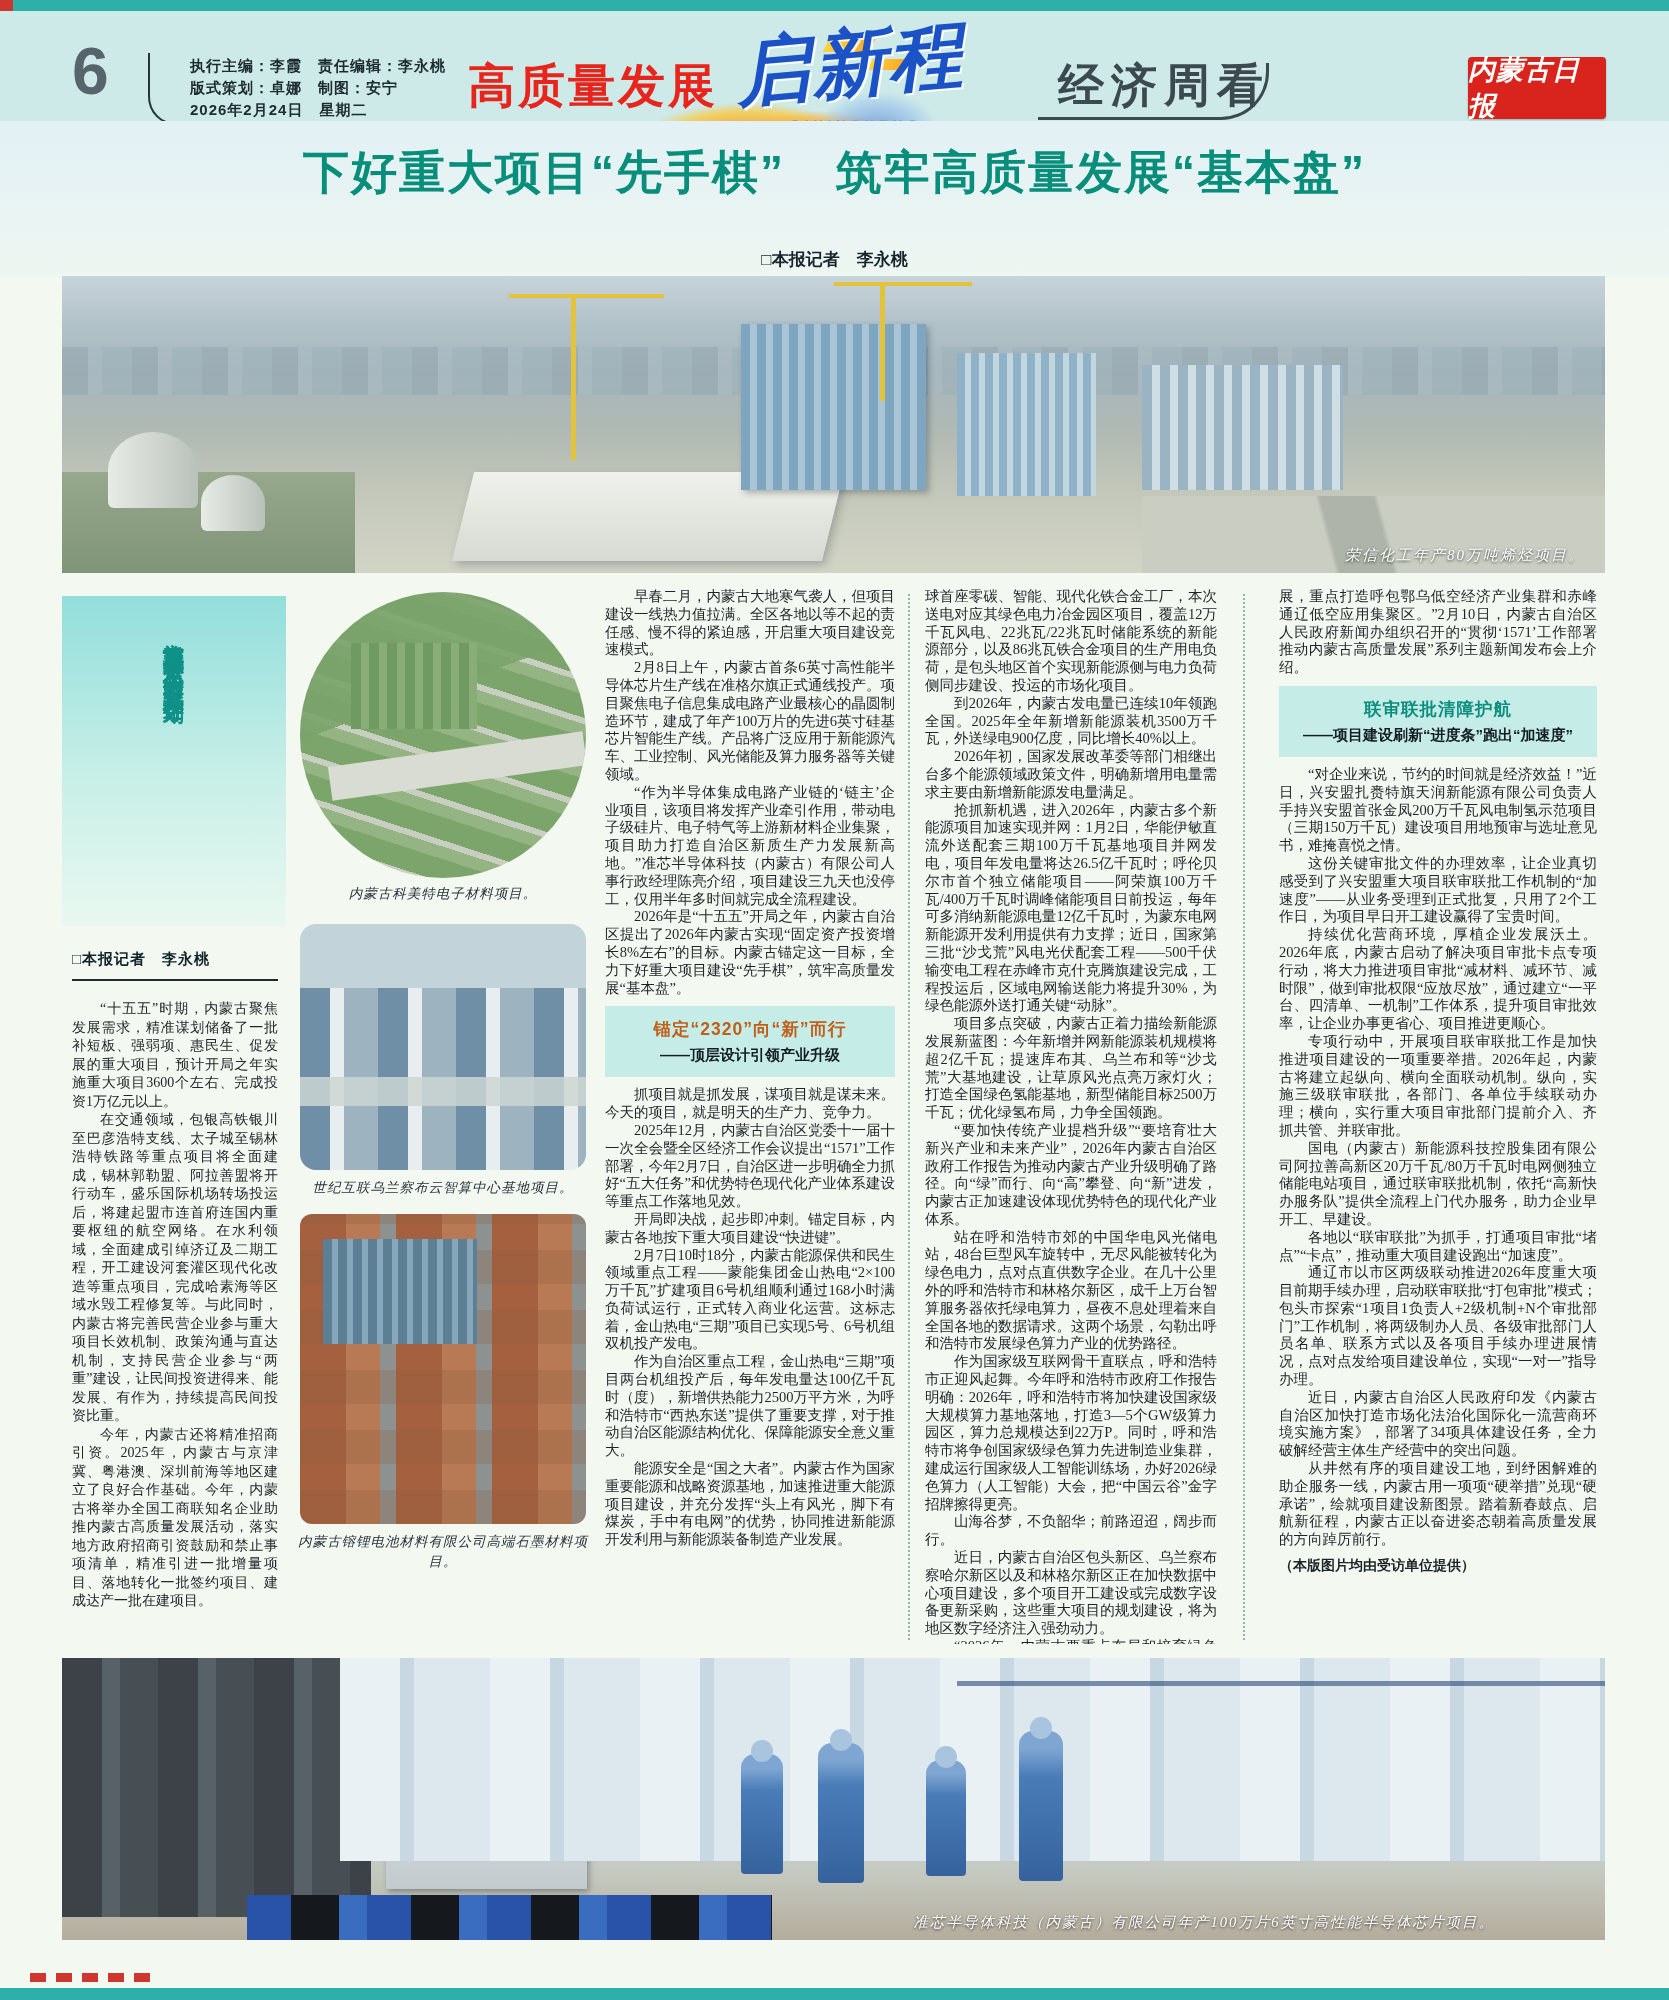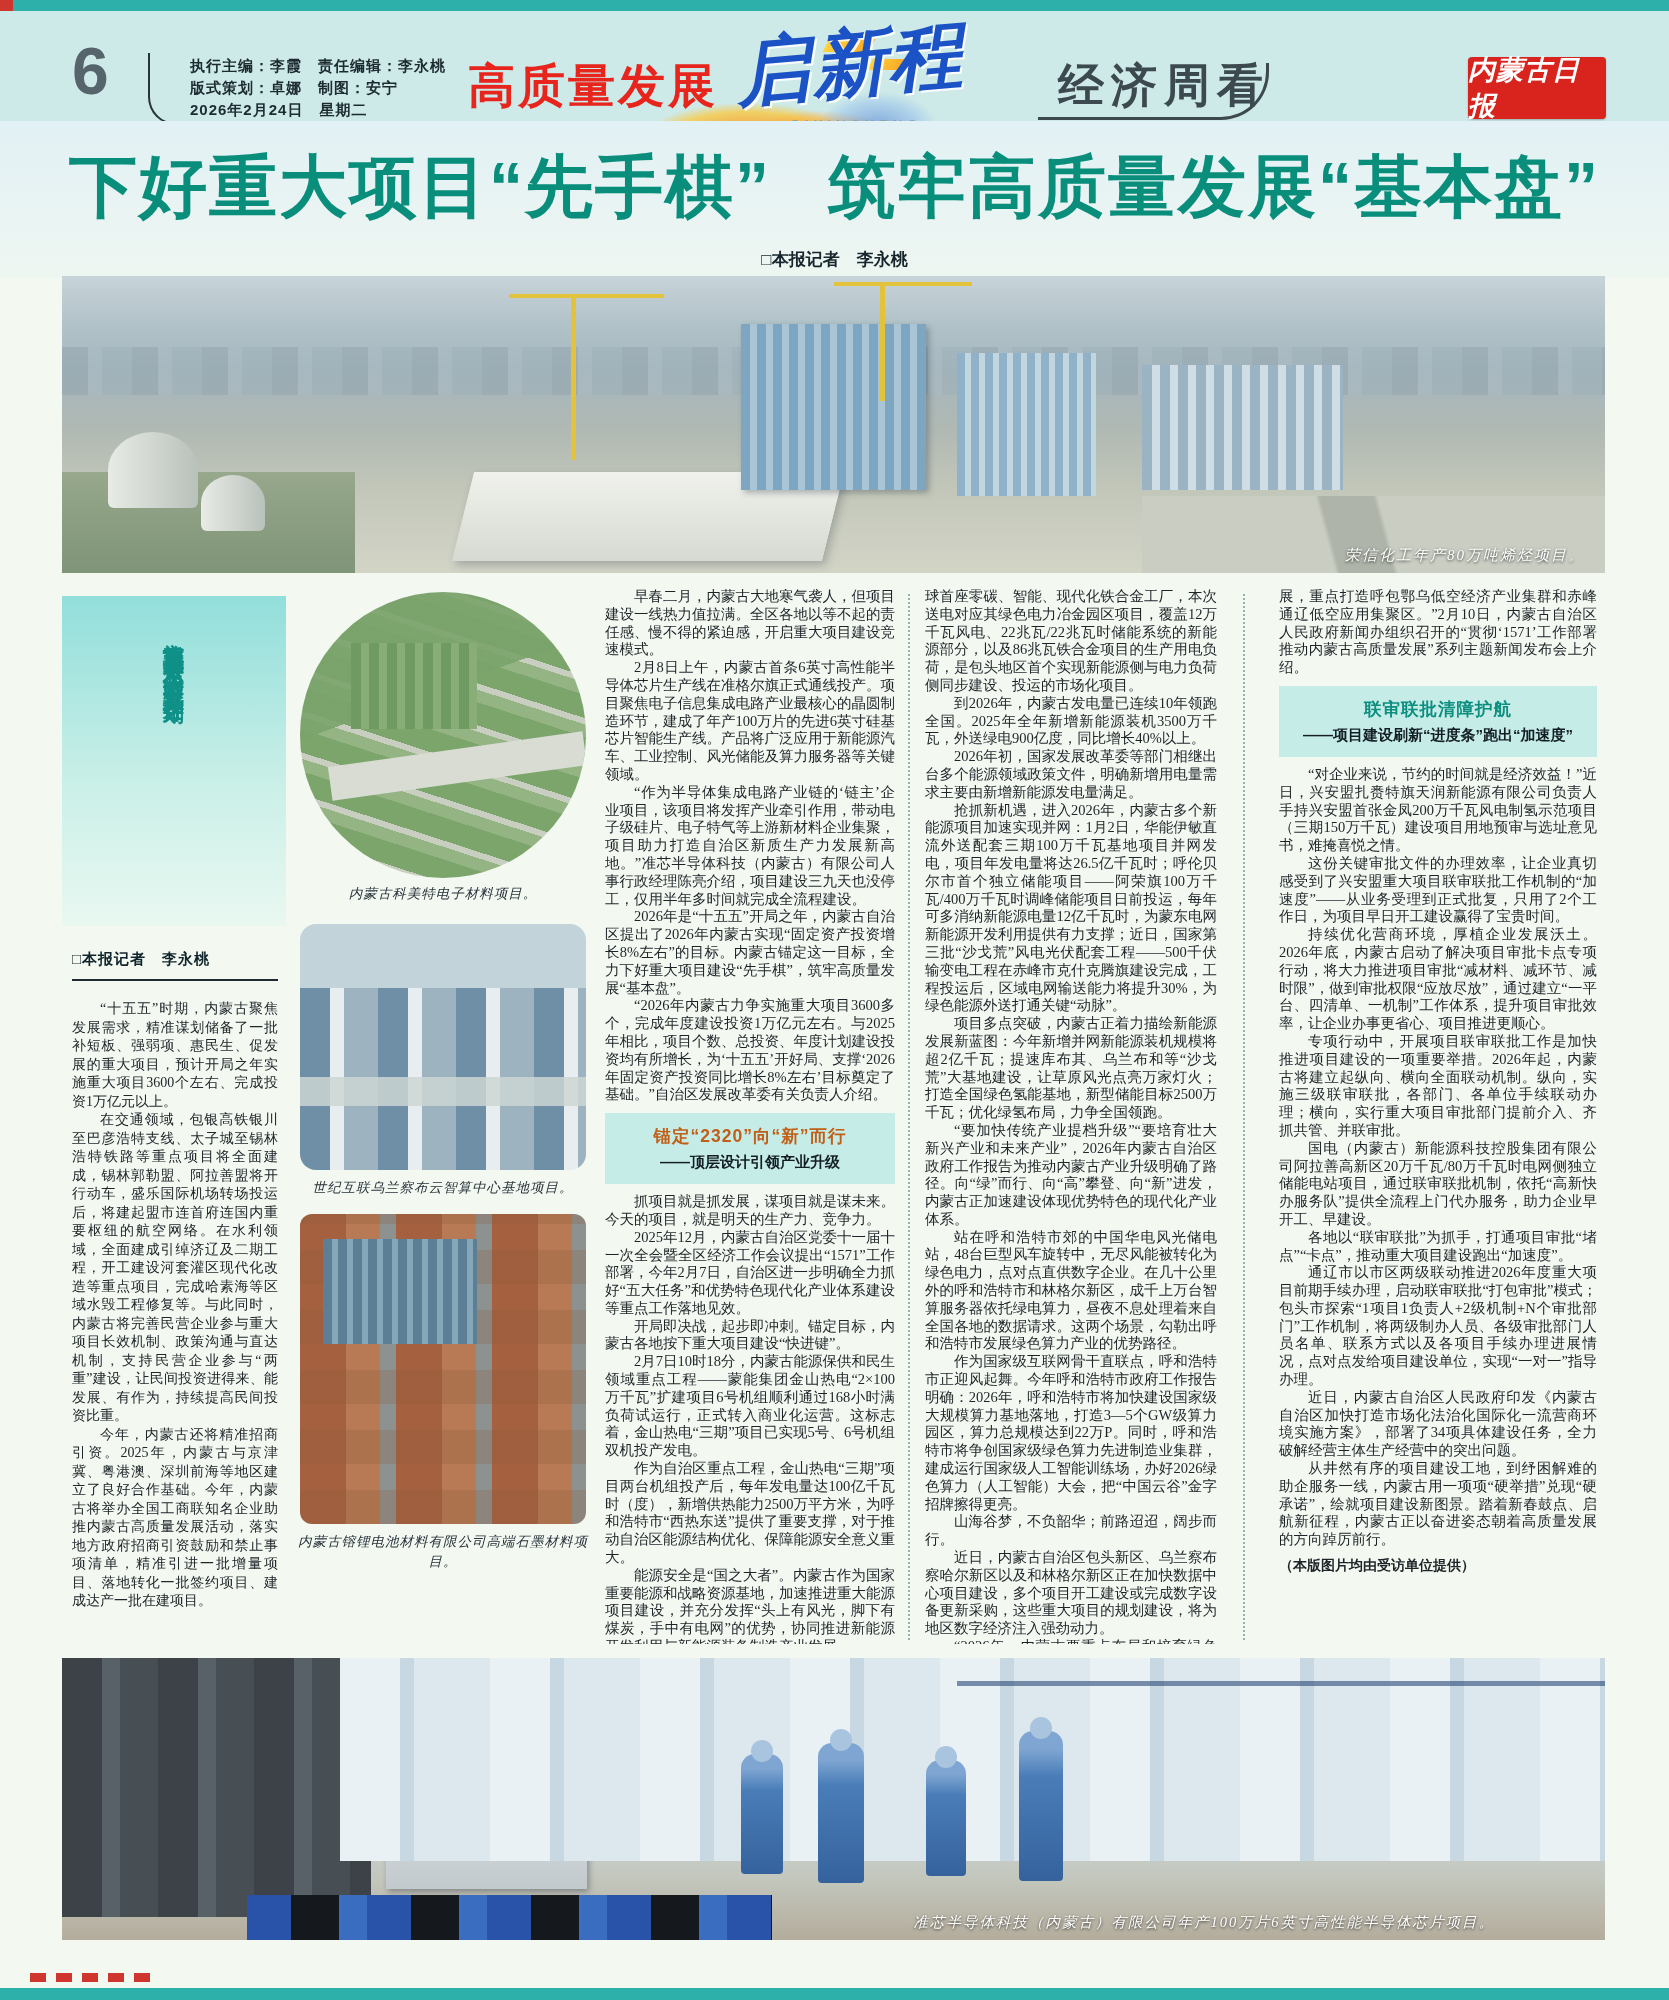--- a/index.html
+++ b/index.html
@@ -31,21 +31,21 @@
   .m-pinyin{position:absolute;left:322px;top:88px;font-size:13px;font-weight:bold;letter-spacing:5px;color:#8ba3ad;}
   .section-curve{position:absolute;left:1038px;top:52px;width:228px;height:54px;
                  border-bottom:3px solid #3c4a50;border-right:3px solid #3c4a50;border-bottom-right-radius:48px;}
   .section-title{position:absolute;left:1058px;top:44px;font-size:46px;font-weight:bold;color:#3c4a50;letter-spacing:7px;white-space:nowrap;}
   .paper-logo{position:absolute;left:1468px;top:46px;width:138px;height:62px;background:#d8241c;border-radius:4px;
               display:flex;align-items:center;justify-content:center;color:#fff;font-size:27px;font-weight:900;
               font-style:italic;letter-spacing:1px;box-shadow:0 1px 2px rgba(0,0,0,.25);}
   
   .headline-zone{position:absolute;left:0;top:121px;width:100%;height:157px;
                  background:linear-gradient(180deg,#e2f1f5,#eef6f1);}
-  .headline{position:absolute;left:0;top:142px;width:100%;text-align:center;font-size:68px;font-weight:900;
+  .headline{position:absolute;left:0;top:142px;width:100%;text-align:center;font-size:46px;font-weight:900;
             color:#0a8e7c;letter-spacing:2px;white-space:nowrap;}
   .headline span{margin:0 18px;}
   .byline-main{position:absolute;left:0;top:248px;width:100%;text-align:center;font-size:17px;font-weight:bold;color:#16262c;}
   
   .photo{position:absolute;overflow:hidden;}
   .main-photo{left:62px;top:276px;width:1543px;height:297px;
     background:linear-gradient(180deg,#c7d4d9 0%,#b2c2c9 16%,#a6b6bd 32%,#b0b9b3 52%,#c4c8ba 74%,#d2d4c6 100%);}
   .mp-skyline{position:absolute;left:0;top:24%;width:100%;height:16%;opacity:.5;
     background:repeating-linear-gradient(90deg,#8fa2ab 0 26px,#a9bac2 26px 40px,#9cb0b8 40px 70px);}
   .mp-green{position:absolute;left:0;bottom:0;width:19%;height:34%;
@@ -232,21 +232,20 @@
     <div class="p3-roof"></div>
   </div>
   <div class="pcol-cap cap3">内蒙古镕锂电池材料有限公司高端石墨材料项目。</div>
 
   <div class="tcol colC">
     <div>
         <p>早春二月，内蒙古大地寒气袭人，但项目建设一线热力值拉满。全区各地以等不起的责任感、慢不得的紧迫感，开启重大项目建设竞速模式。</p>
         <p>2月8日上午，内蒙古首条6英寸高性能半导体芯片生产线在准格尔旗正式通线投产。项目聚焦电子信息集成电路产业最核心的晶圆制造环节，建成了年产100万片的先进6英寸硅基芯片智能生产线。产品将广泛应用于新能源汽车、工业控制、风光储能及算力服务器等关键领域。</p>
         <p>“作为半导体集成电路产业链的‘链主’企业项目，该项目将发挥产业牵引作用，带动电子级硅片、电子特气等上游新材料企业集聚，项目助力打造自治区新质生产力发展新高地。”准芯半导体科技（内蒙古）有限公司人事行政经理陈亮介绍，项目建设三九天也没停工，仅用半年多时间就完成全流程建设。</p>
         <p>2026年是“十五五”开局之年，内蒙古自治区提出了2026年内蒙古实现“固定资产投资增长8%左右”的目标。内蒙古锚定这一目标，全力下好重大项目建设“先手棋”，筑牢高质量发展“基本盘”。</p>
-        <p>“2026年内蒙古力争实施重大项目3600多个，完成年度建设投资1万亿元左右。与2025年相比，项目个数、总投资、年度计划建设投资均有所增长，为‘十五五’开好局、支撑‘2026年固定资产投资同比增长8%左右’目标奠定了基础。”自治区发展改革委有关负责人介绍。</p>
       </div>
     <div class="subhead-box box1">
       <div class="bt">锚定“2320”向“新”而行</div>
       <div class="bs">——顶层设计引领产业升级</div>
     </div>
     <div>
         <p>抓项目就是抓发展，谋项目就是谋未来。今天的项目，就是明天的生产力、竞争力。</p>
         <p>2025年12月，内蒙古自治区党委十一届十一次全会暨全区经济工作会议提出“1571”工作部署，今年2月7日，自治区进一步明确全力抓好“五大任务”和优势特色现代化产业体系建设等重点工作落地见效。</p>
         <p>开局即决战，起步即冲刺。锚定目标，内蒙古各地按下重大项目建设“快进键”。</p>
         <p>2月7日10时18分，内蒙古能源保供和民生领域重点工程——蒙能集团金山热电“2×100万千瓦”扩建项目6号机组顺利通过168小时满负荷试运行，正式转入商业化运营。这标志着，金山热电“三期”项目已实现5号、6号机组双机投产发电。</p>

